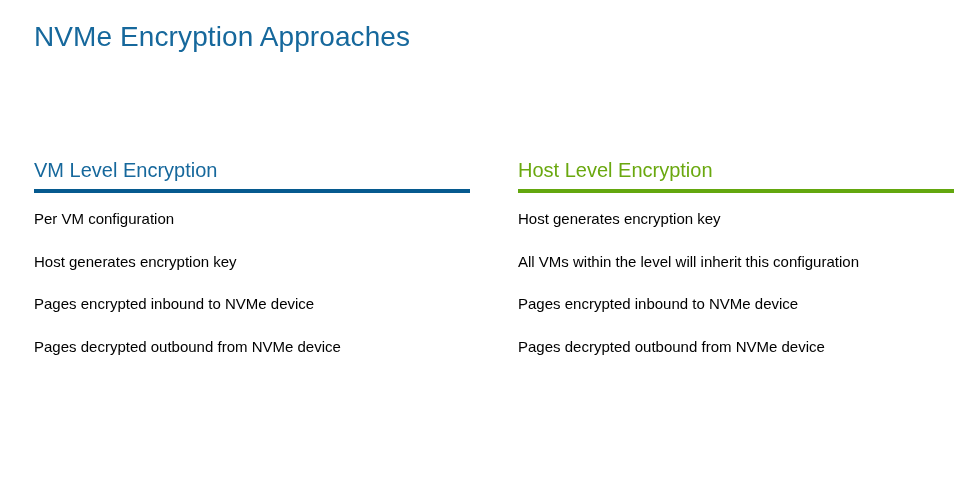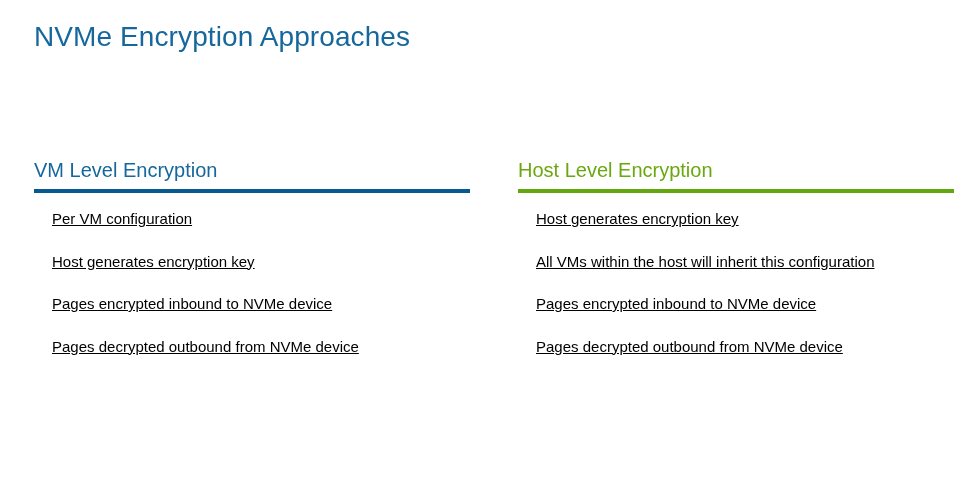--- a/index.html
+++ b/index.html
@@ -73,24 +73,23 @@
   .col-rule {
     height: 4px;
     margin-top: 6px;
     width: 100%;
   }
   .col-rule.blue  { background: #065A8F; }
   .col-rule.green { background: #63A70E; }
 
   .bullets {
     list-style: none;
-    margin: 18px;
+    margin: 0;
     padding: 0;
     margin-top: 16px;
-    text-decoration: underline;
   }
   .bullets li {
     font-size: 15px;
     line-height: 19px;
     color: #000000;
     height: 42.5px;
     white-space: nowrap;
   }
 </style>
 </head>
@@ -113,20 +112,20 @@
         <li>Pages encrypted inbound to NVMe device</li>
         <li>Pages decrypted outbound from NVMe device</li>
       </ul>
     </div>
 
     <div class="column right">
       <div class="col-heading green">Host Level Encryption</div>
       <div class="col-rule green"></div>
       <ul class="bullets">
         <li>Host generates encryption key</li>
-        <li>All VMs within the host will inherit this configuration</li>
+        <li>All VMs within the level will inherit this configuration</li>
         <li>Pages encrypted inbound to NVMe device</li>
         <li>Pages decrypted outbound from NVMe device</li>
       </ul>
     </div>
 
   </div>
 </div>
 
 </body></html>

